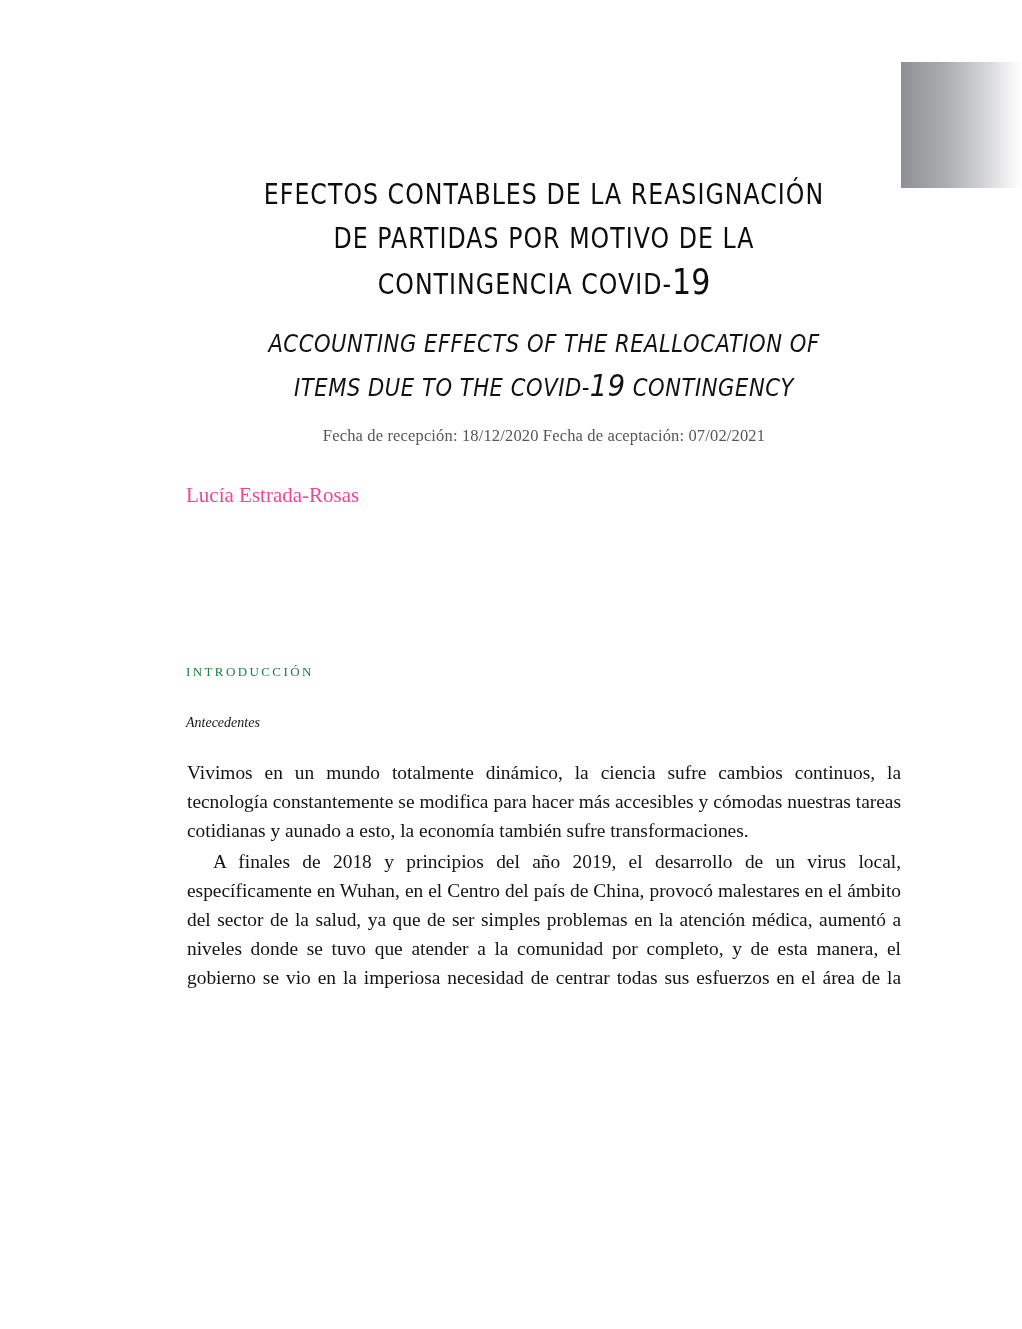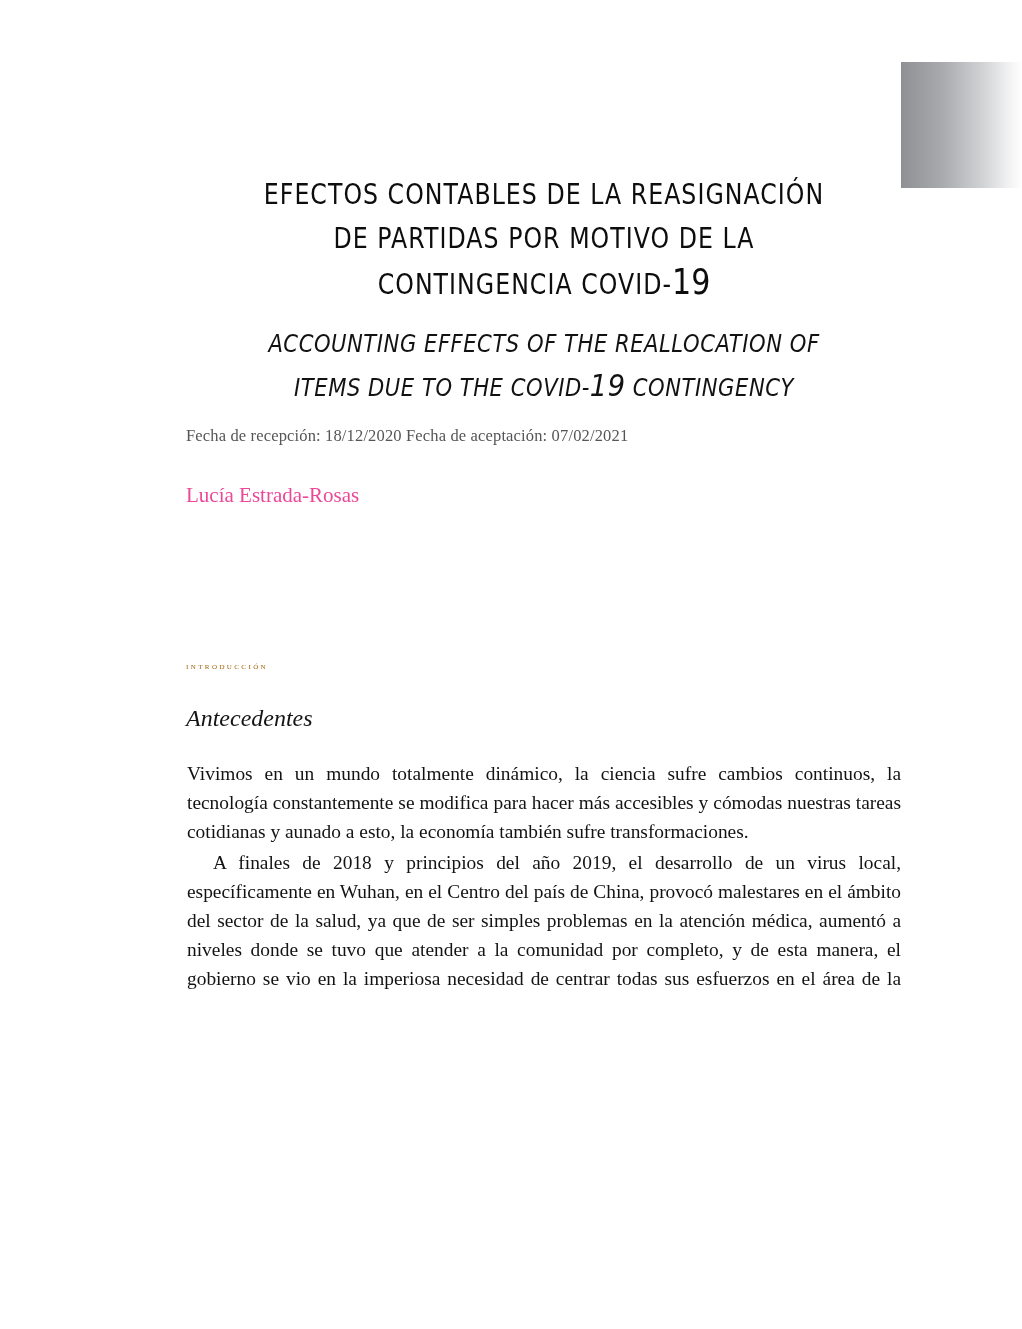--- a/index.html
+++ b/index.html
@@ -69,45 +69,46 @@
     white-space: nowrap;
     transform: scaleX(0.88);
     transform-origin: center center;
   }
   .subtitle-line .big19 {
     font-size: 31px;
   }
 
   .dates {
     margin-top: 17px;
+    text-align: center;
     font-size: 16.5px;
     color: #555558;
     letter-spacing: 0.15px;
   }
 
   .author {
     margin-top: 37px;
     text-align: left;
     font-size: 21px;
     color: #ec4899;
   }
 
   
   .section-head {
     margin-top: 152px;
-    font-size: 10px;
+    font-size: 18px;
     letter-spacing: 2.4px;
     font-variant: small-caps;
     text-transform: lowercase;
-    color: #a16207;
+    color: #15803d;
   }
   .sub-head {
     margin-top: 34px;
     font-style: italic;
-    font-size: 24px;
+    font-size: 14px;
     color: #141414;
   }
 
   .body-text {
     margin-top: 27px;
     font-size: 19.4px;
     line-height: 29.2px;
     text-align: justify;
     text-justify: inter-word;
     color: #131313;

